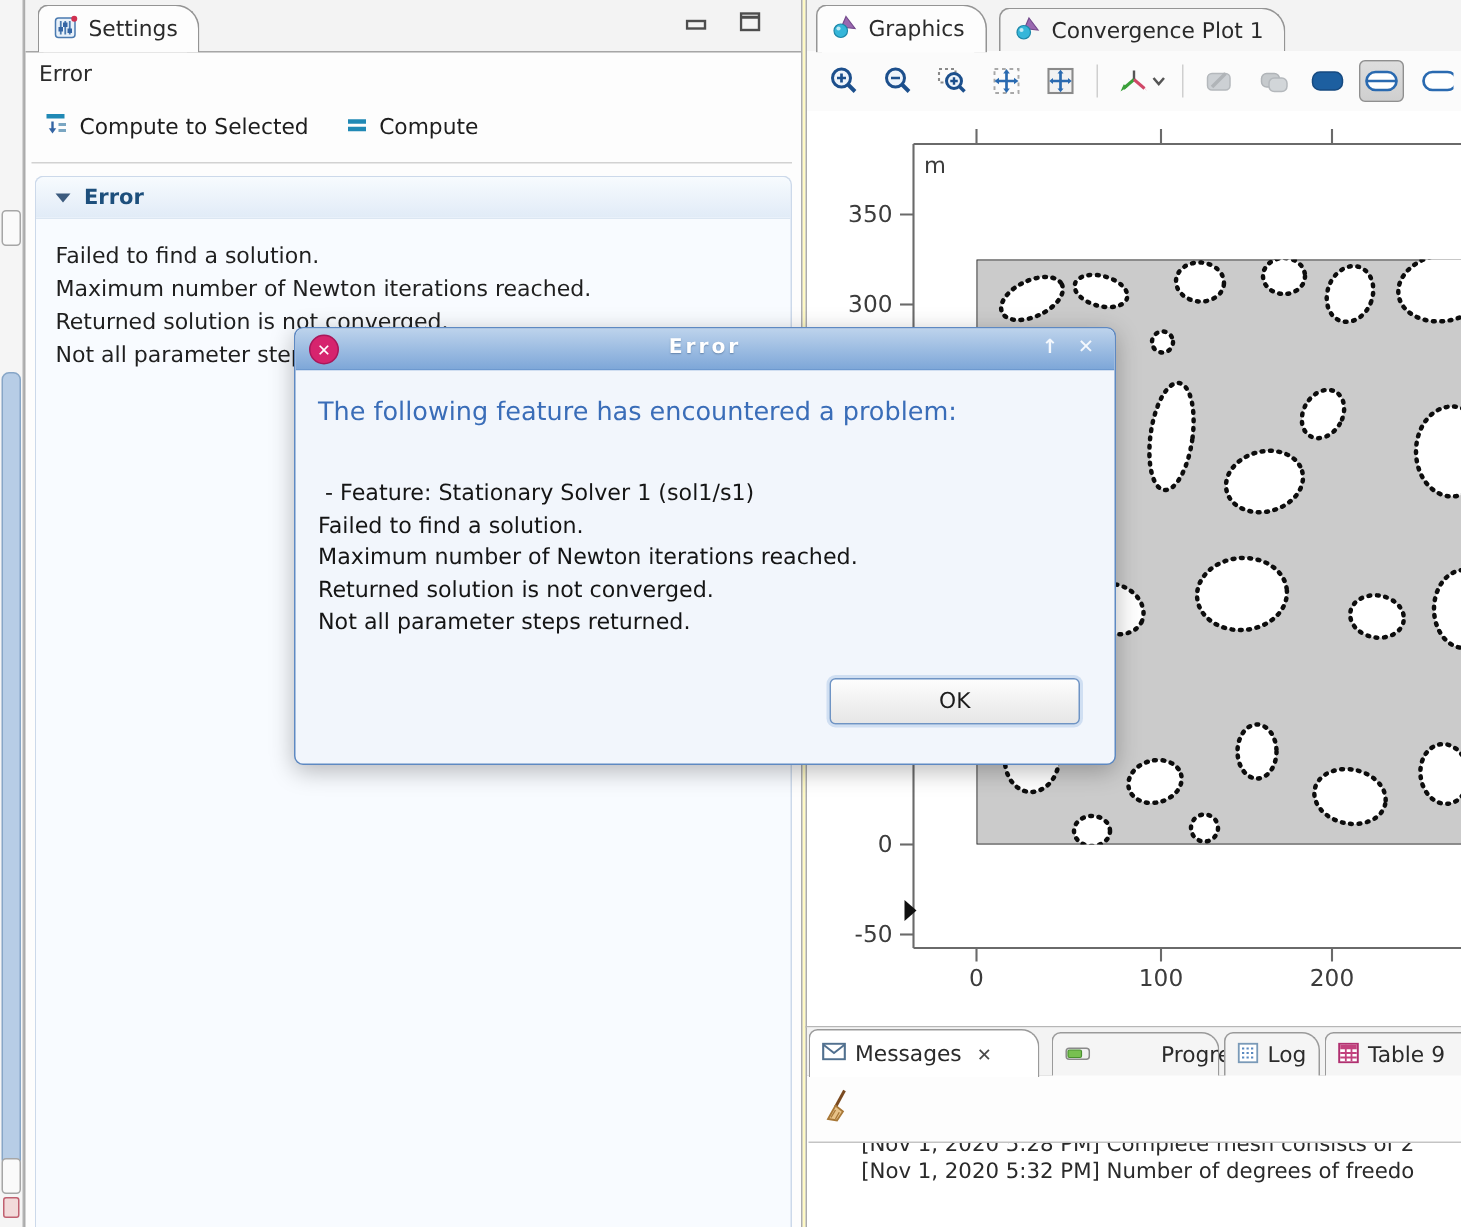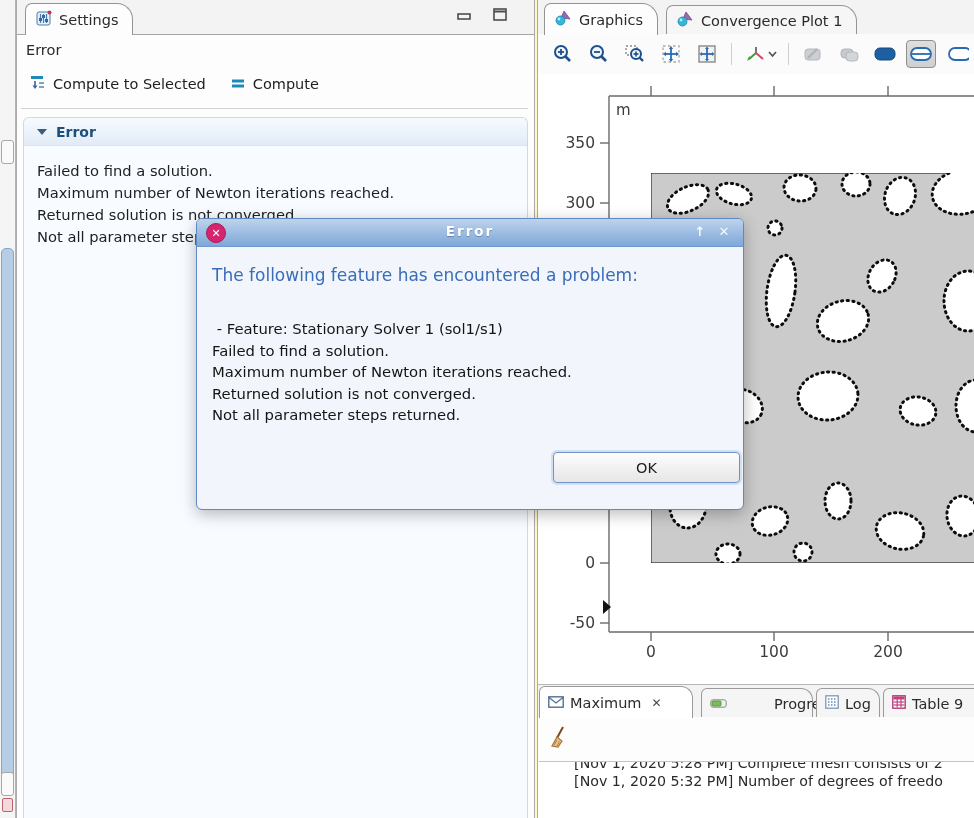--- a/index.html
+++ b/index.html
@@ -79,21 +79,21 @@
      border:1px solid #a8175a;color:#fff;font-size:11px;font-weight:bold;display:flex;
      align-items:center;justify-content:center;}
   #dlg-title{left:0;right:0;top:4px;text-align:center;color:#ffffff;font-weight:bold;
      font-size:13.5px;letter-spacing:2px;text-shadow:0 1px 1px rgba(40,70,110,.45);}
   .dlg-winbtn{top:5px;color:#f4f8fd;font-size:13px;font-weight:bold;width:18px;text-align:center;}
   #dlg-min{right:34px;}
   #dlg-close{right:10px;}
   #dlg-heading{left:15px;top:46px;font-size:17px;color:#3a6db8;}
   #dlg-body{left:15px;top:99px;font-size:14.8px;color:#151515;line-height:21.5px;}
   #dlg-body div{white-space:pre;}
-  #dlg-ok{left:356px;top:233px;width:187px;height:31px;box-sizing:border-box;
+  #dlg-ok{left:356px;top:233px;width:167px;height:31px;box-sizing:border-box;
      background:linear-gradient(#fdfdfd,#e6e6e6);border:1px solid #6f94c4;border-radius:4px;
      box-shadow:0 0 0 2px rgba(130,170,220,.30);font-family:inherit;font-size:14.5px;color:#1c1c1c;}
 </style>
 </head>
 <body>
 
 <div id="root">
 
   <div id="left-strip" class="abs">
     <div class="sb-btn abs" style="top:140px;"></div>
@@ -369,21 +369,21 @@
 
   <div id="messages-panel" class="abs">
     <div class="tabbar abs">
       <div class="btab active" style="left:1px;width:154px;">
         <span>
           <svg width="16" height="12" viewBox="0 0 16 12">
             <rect x="0.8" y="0.8" width="14.4" height="10.4" fill="#ffffff" stroke="#51708f" stroke-width="1.4"></rect>
             <path d="M1 1.5 L8 7 L15 1.5" fill="none" stroke="#51708f" stroke-width="1.3"></path>
           </svg>
         </span>
-        <span class="tab-label">Maximum</span>
+        <span class="tab-label">Messages</span>
         <span class="tab-close">✕</span>
       </div>
       <div class="btab" style="left:163px;width:112px;gap:47px;">
         <span>
           <svg width="17" height="11" viewBox="0 0 17 11">
             <rect x="0.8" y="1.8" width="15.4" height="7.4" rx="2" fill="#f0f0f0" stroke="#8a8a8a"></rect>
             <rect x="2" y="3" width="9" height="5" rx="1" fill="#78c050" stroke="#4a9030" stroke-width="0.8"></rect>
           </svg>
         </span>
         <span class="tab-label">Progress</span>

